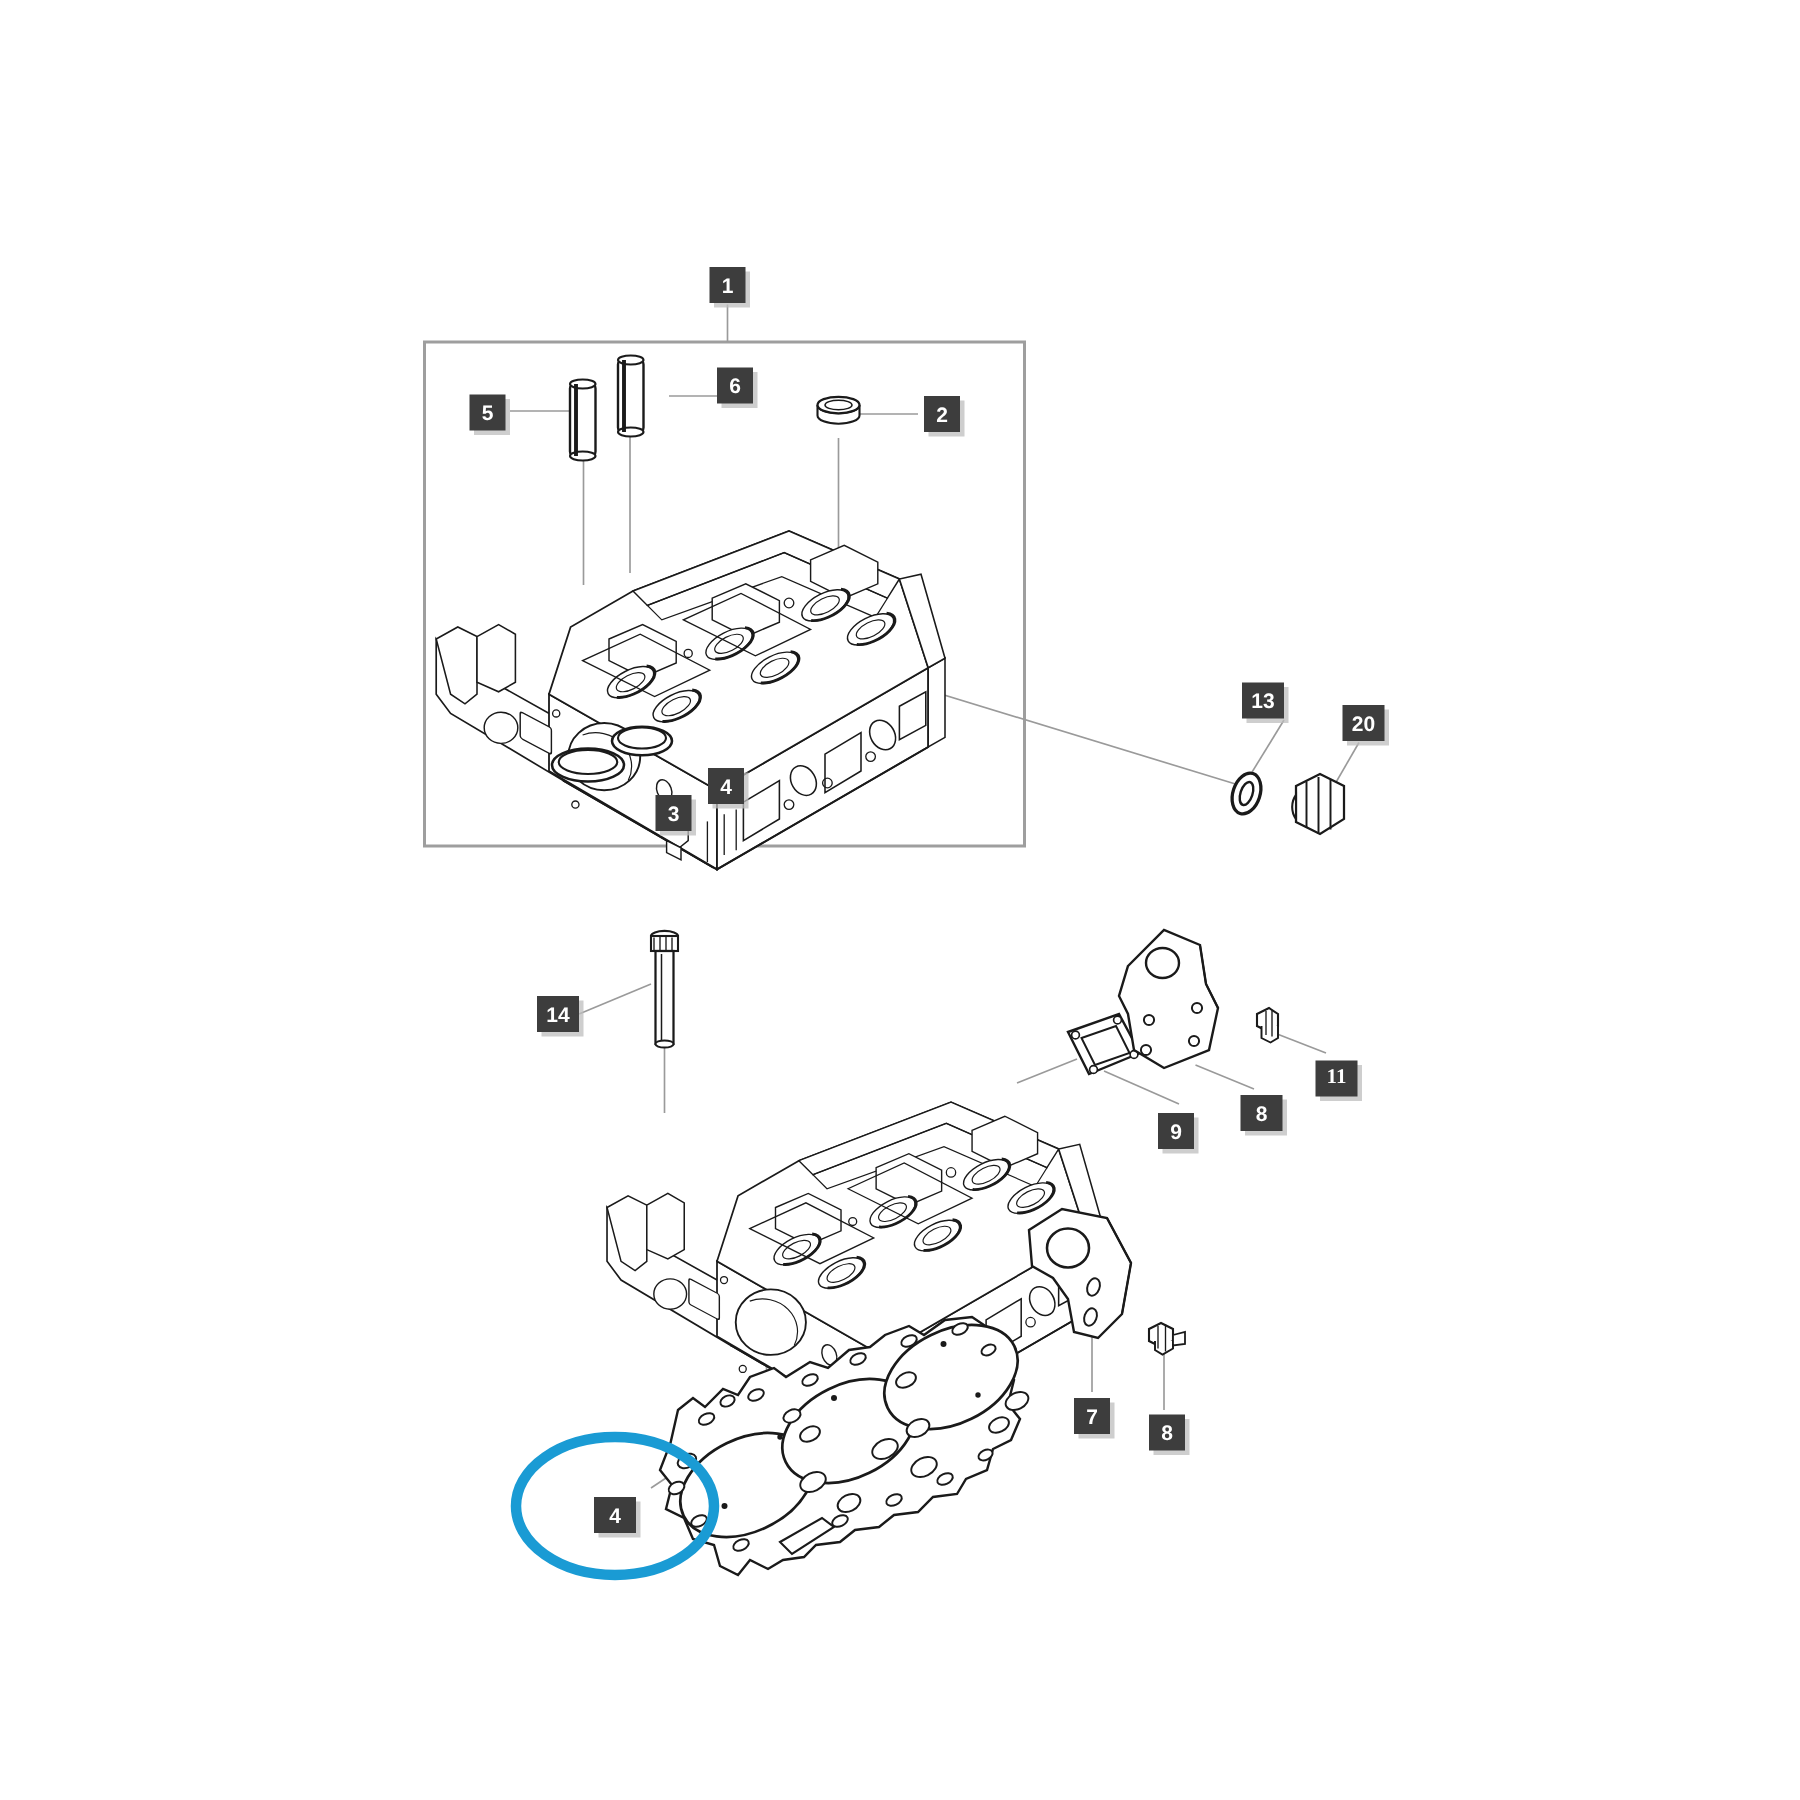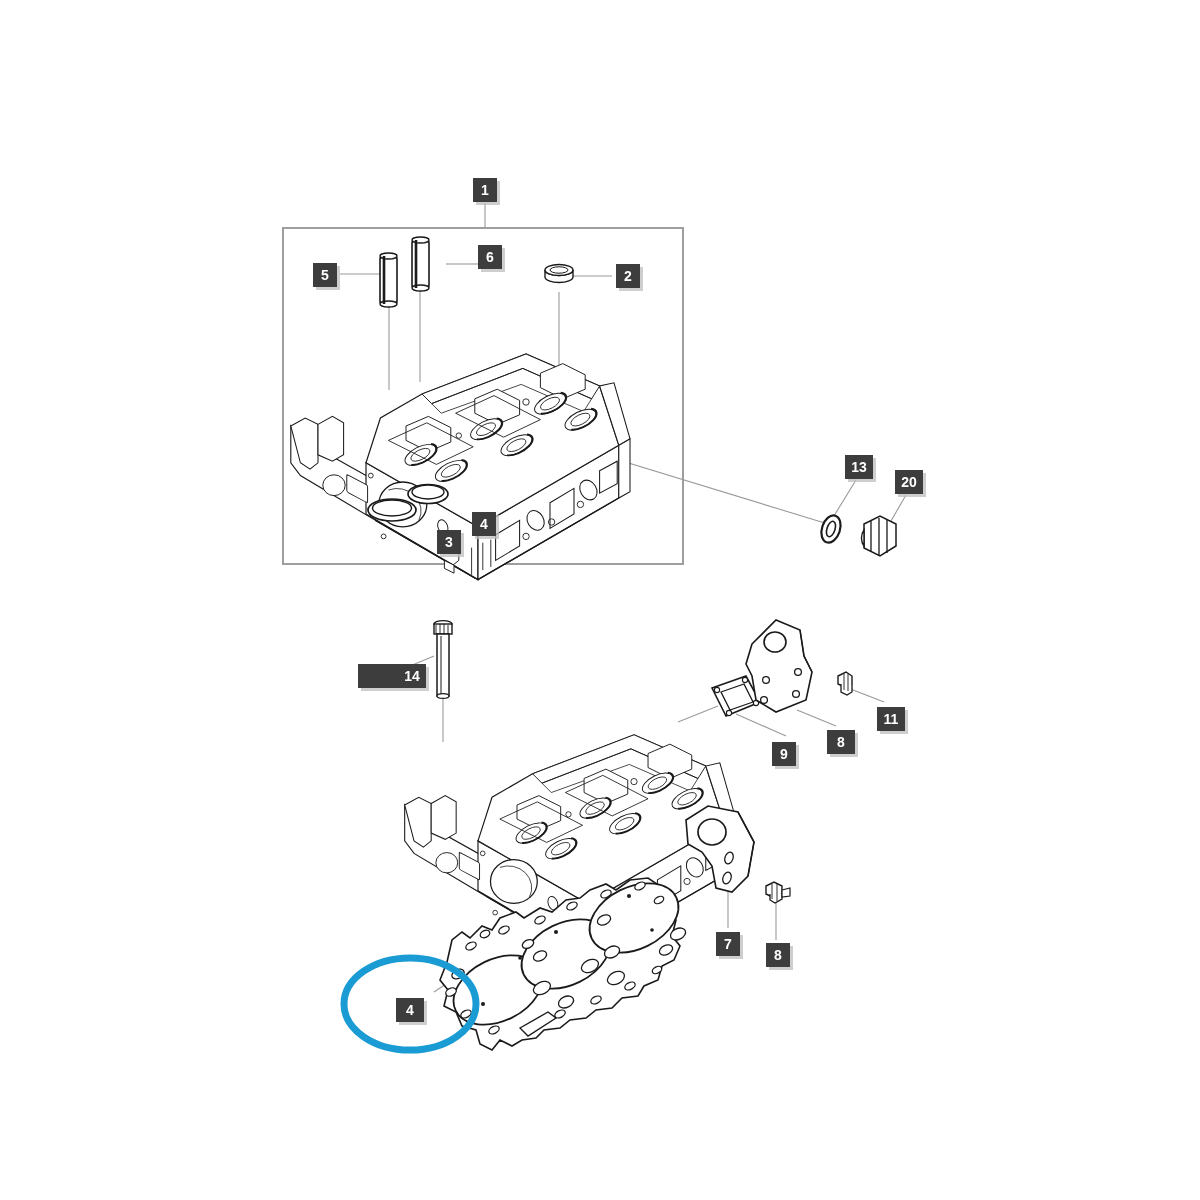--- a/index.html
+++ b/index.html
@@ -330,36 +330,36 @@
     </div>
 <div class="callout" style="left:616px;top:264px;">
       <span>2</span>
     </div>
 <div class="callout" style="left:437px;top:530px;">
       <span>3</span>
     </div>
 <div class="callout" style="left:472px;top:512px;">
       <span>4</span>
     </div>
-<div class="callout wide" style="left:845px;top:455px;">
+<div class="callout wide" style="left:828px;top:455px;">
       <span>13</span>
     </div>
 <div class="callout wide" style="left:895px;top:470px;">
       <span>20</span>
     </div>
-<div class="callout wide" style="left:358px;top:664px;padding-left:40px;">
+<div class="callout wide" style="left:358px;top:664px;">
       <span>14</span>
     </div>
 <div class="callout" style="left:772px;top:742px;">
       <span>9</span>
     </div>
 <div class="callout wide" style="left:827px;top:730px;">
       <span>8</span>
     </div>
-<div class="callout wide" style="left:877px;top:707px;">
+<div class="callout wide" style="left:877px;top:707px;font-family:Liberation Serif, serif;">
       <span>11</span>
     </div>
 <div class="callout" style="left:716px;top:932px;">
       <span>7</span>
     </div>
 <div class="callout" style="left:766px;top:943px;">
       <span>8</span>
     </div>
 <div class="callout wide" style="left:396px;top:998px;">
       <span>4</span>

